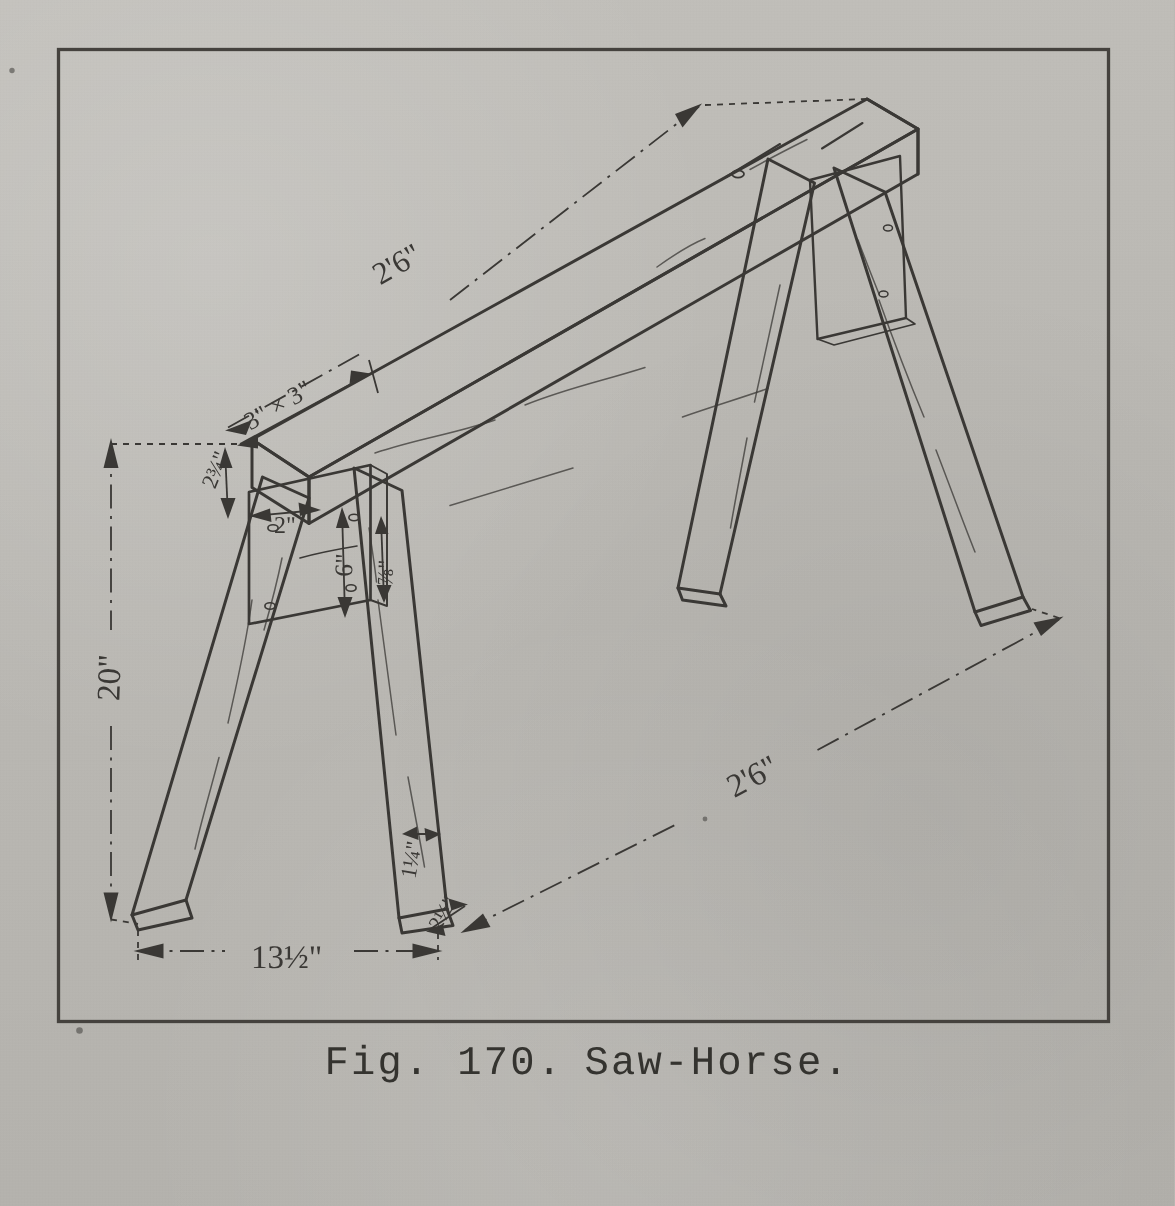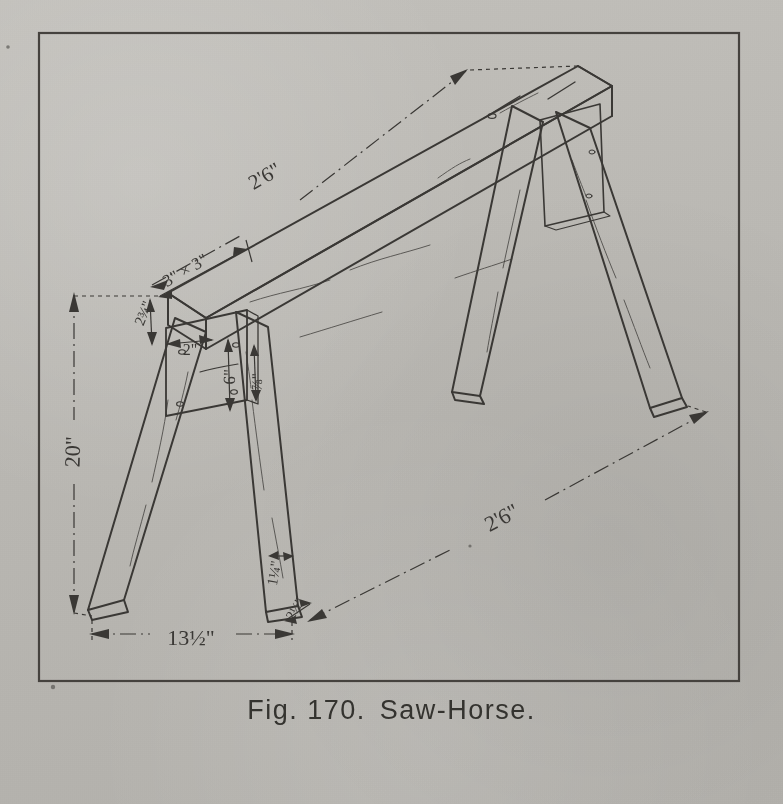--- a/index.html
+++ b/index.html
@@ -41,21 +41,21 @@
   }
   .caption {
     position: absolute;
     left: 0;
     top: 695px;
     width: 783px;
     text-align: center;
     font-size: 27px;
     letter-spacing: 1.5px;
     color: #34332f;
-    font-family: Liberation Sans, sans-serif;
+    font-family: Liberation Mono, monospace;
   }
   .caption .fig-num { margin-right: 14px; }
   .dim-label {
     font-family: "Liberation Serif", serif;
     fill: #3a3835;
   }
 </style>
 </head>
 <body>
 

